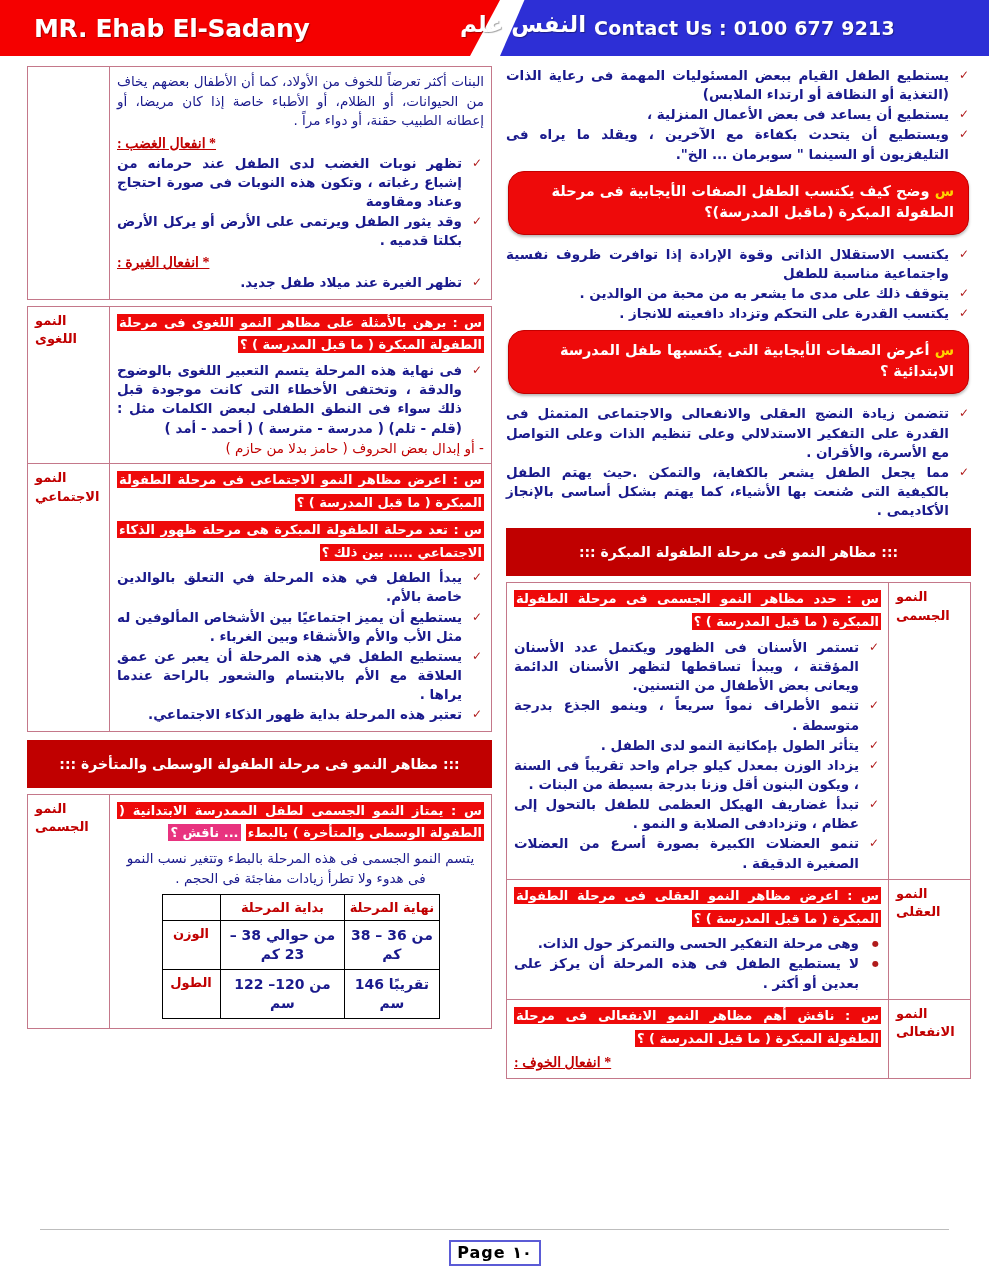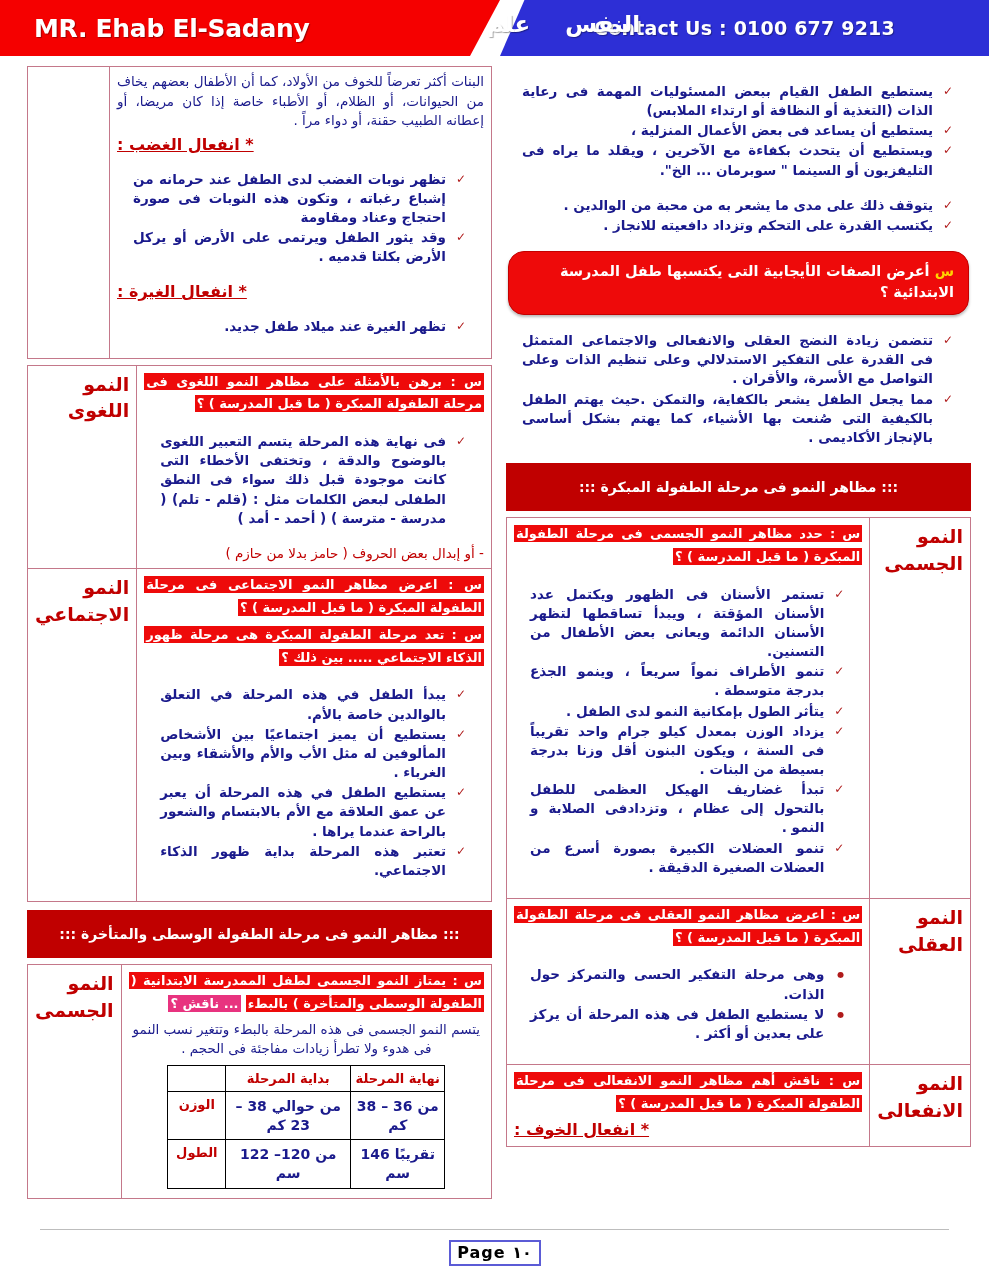--- a/index.html
+++ b/index.html
@@ -29,21 +29,20 @@
     font-family:"DejaVu Sans","Liberation Sans",sans-serif;
   }
   .hdr-subject {
     position:absolute; left:460px; top:0; height:48px;
     display:flex; align-items:center; gap:8px;
     direction:rtl; z-index:5;
   }
   .hdr-subject span {
     color:#ffffff; font-weight:bold; font-size:23px;
     text-shadow: 1px 1px 1px rgba(0,0,0,.35);
-    margin-left: 27px;
   }
   .hdr-blue {
     background:#2d2fd6; flex:1 1 auto;
     display:flex; align-items:center; justify-content:center;
     clip-path: polygon(5% 0, 100% 0, 100% 100%, 0 100%);
   }
   .hdr-contact {
     color:#fff; font-weight:bold; font-size:19px;
     letter-spacing:.2px;
     text-shadow: 1px 1px 1px rgba(0,0,0,.35);
@@ -55,21 +54,21 @@
     padding: 10px 18px 0 18px;
     height: 1160px;
     gap: 14px;
   }
   .col { width: 465px; }
   .col-right { }
   .col-left { }
 
   
   .blk { margin-bottom: 4px; }
-  ul.checks { list-style:none; margin:16px; padding:0; }
+  ul.checks { list-style:none; margin:0; padding:0; }
   ul.checks > li {
     position:relative;
     padding-right: 22px;
     color:#1a1a8c;
     font-weight:bold;
     font-size:13.5px;
     line-height:1.42;
     text-align:justify;
     margin-bottom: 1px;
   }
@@ -110,43 +109,43 @@
     border: 1px solid #c4788a;
     background:#fff; margin-bottom:6px;
   }
   table.tbl td {
     border: 1px solid #c4788a;
     vertical-align: top;
     padding: 5px 7px;
   }
   td.rowlabel {
     width: 82px;
-    text-align:right;
-    color:#c00000; font-weight:bold; font-size:19px;
+    text-align:left;
+    color:#c00000; font-weight:bold; font-size:13px;
     line-height:1.4;
     padding-top: 8px;
   }
   .qhl {
     display:inline;
     background:#ee0a0a; color:#ffffff;
     font-weight:bold; font-size:13px; line-height:1.75;
     box-decoration-break: clone;
     -webkit-box-decoration-break: clone;
     padding: 1px 2px;
   }
   .qhl-pink { background:#e8337f; }
   .qblock { text-align:justify; margin-bottom:4px; }
   .cellbody { margin-top:3px; }
   .plain {
     color:#1a1a8c; font-weight:normal; font-size:13.5px;
     line-height:1.45; text-align:center;
   }
   .star-head {
-    color:#1a1a8c; font-weight:bold; font-size:16px;
-    text-align:left; margin: 4px 0 2px 0;
+    color:#1a1a8c; font-weight:bold; font-size:14px;
+    text-align:left; margin: 4px 0 2px 0; font-family: Liberation Serif, serif;
   }
   .star-head u { color:#c00000; text-decoration-color:#c00000; }
 
   
   table.meas {
     width: 278px; border-collapse:collapse;
     margin: 6px auto 4px auto;
     border:1px solid #000;
   }
   table.meas td, table.meas th {
@@ -195,22 +194,27 @@
 <div class="page">
 
   <div class="col col-right">
 
     <ul class="checks blk">
       <li>يستطيع الطفل القيام ببعض المسئوليات المهمة فى رعاية الذات (التغذية أو النظافة أو ارتداء الملابس)</li>
       <li>يستطيع أن يساعد فى بعض الأعمال المنزلية ،</li>
       <li>ويستطيع أن يتحدث بكفاءة مع الآخرين ، ويقلد ما يراه فى التليفزيون أو السينما " سوبرمان ... الخ".</li>
     </ul>
 
+    <div class="qbox">
+      <span class="qlabel">س</span>
+      <span class="qtext">وضح كيف يكتسب الطفل الصفات الأيجابية فى مرحلة الطفولة المبكرة (ماقبل المدرسة)؟</span>
+    </div>
 
     <ul class="checks blk">
+      <li>يكتسب الاستقلال الذاتى وقوة الإرادة إذا توافرت ظروف نفسية واجتماعية مناسبة للطفل</li>
       <li>يتوقف ذلك على مدى ما يشعر به من محبة من الوالدين .</li>
       <li>يكتسب القدرة على التحكم وتزداد دافعيته للانجاز .</li>
     </ul>
 
     <div class="qbox">
       <span class="qlabel">س</span>
       <span class="qtext">أعرض الصفات الأيجابية التى يكتسبها طفل المدرسة الابتدائية ؟</span>
     </div>
 
     <ul class="checks blk">

